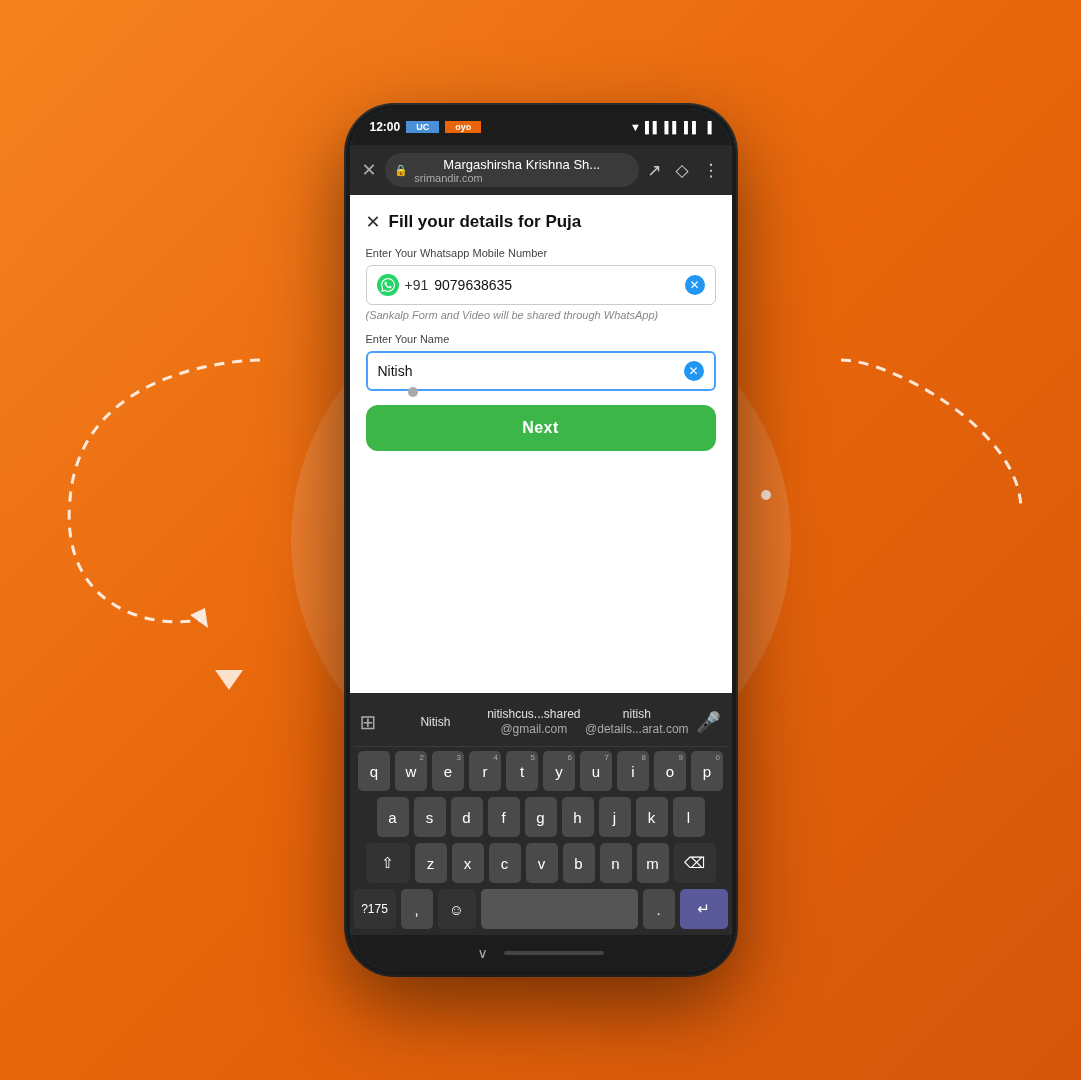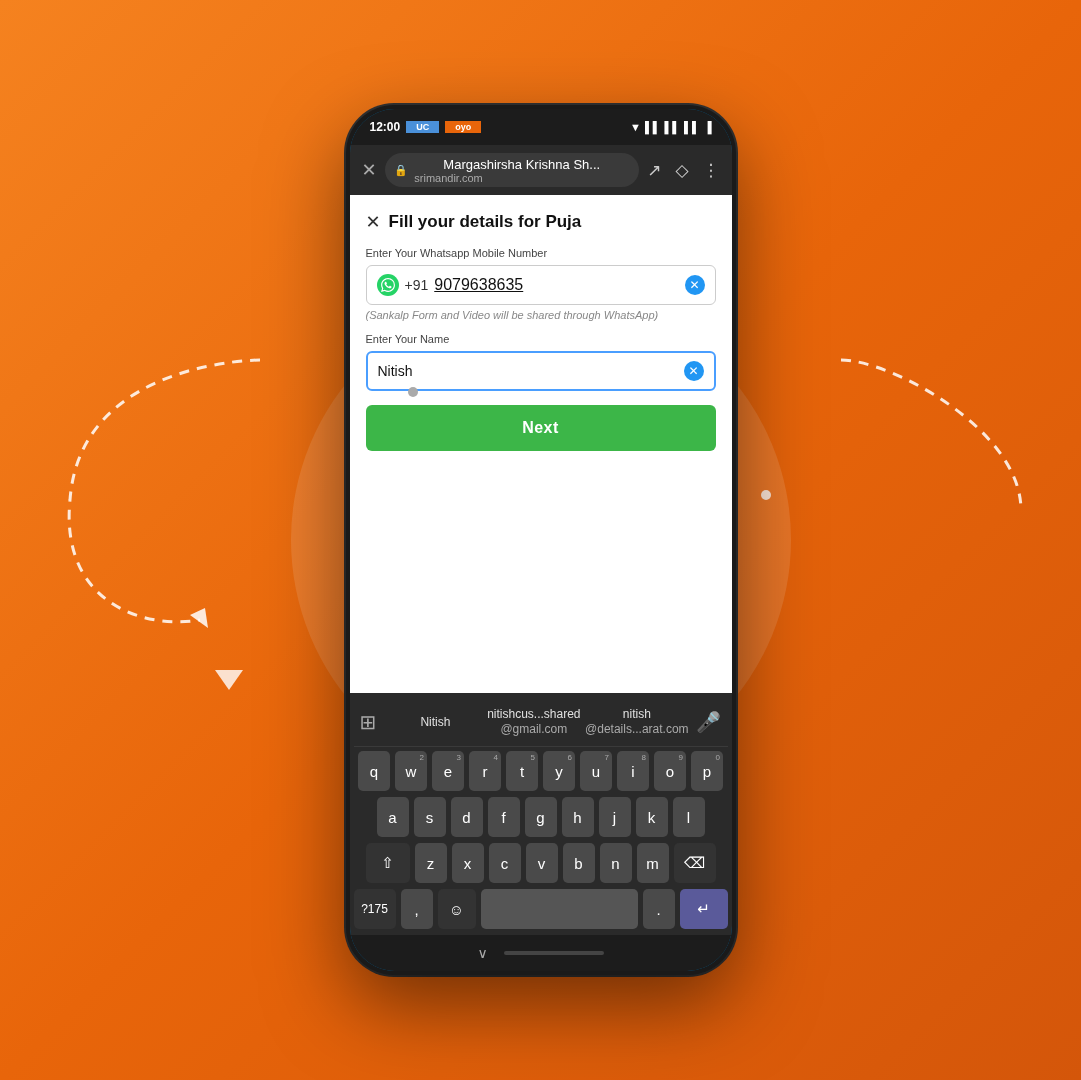--- a/index.html
+++ b/index.html
@@ -249,23 +249,22 @@
 
     .phone-code {
       color: #333;
       font-size: 14px;
       font-weight: 500;
       margin-right: 6px;
     }
 
     .phone-number-val {
       flex: 1;
-      font-size: 16px;
+      font-size: 14px;
       color: #111;
-      text-decoration: underline;
     }
 
     .clear-btn {
       width: 20px;
       height: 20px;
       background: #2196F3;
       border-radius: 50%;
       display: flex;
       align-items: center;
       justify-content: center;
@@ -307,21 +306,21 @@
       position: absolute;
       bottom: -8px;
       left: 40px;
     }
 
     .next-btn {
       width: 100%;
       background: #3cb648;
       color: white;
       border: none;
-      border-radius: 6px;
+      border-radius: 12px;
       padding: 14px;
       font-size: 16px;
       font-weight: 600;
       cursor: pointer;
       letter-spacing: 0.5px;
     }
 
     
     .keyboard-area {
       background: #2a2a2a;

